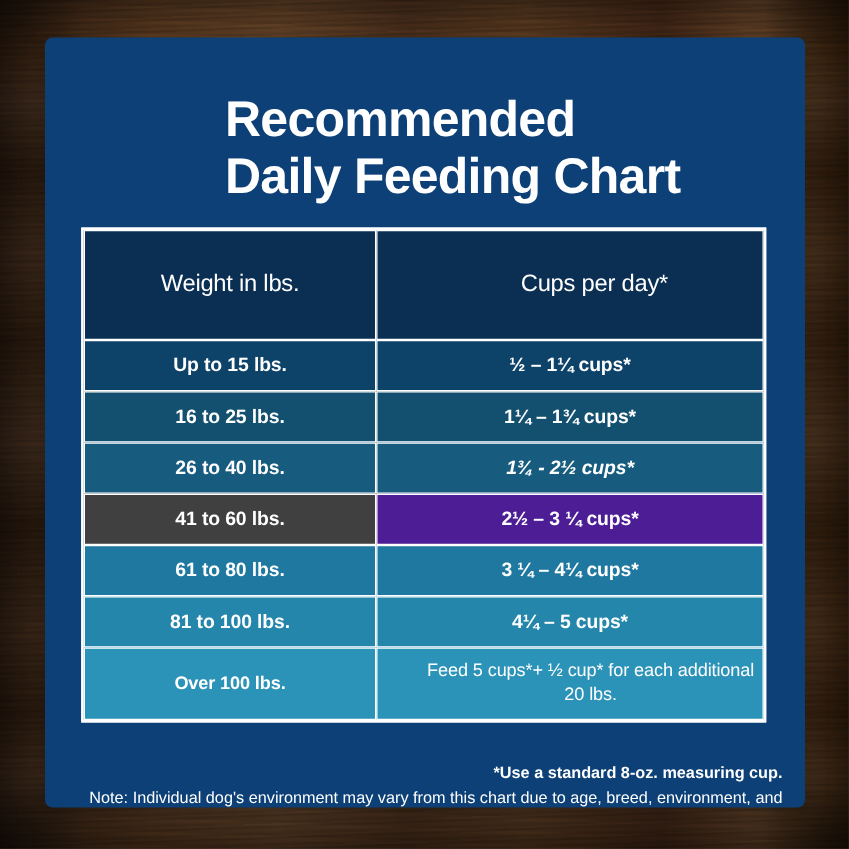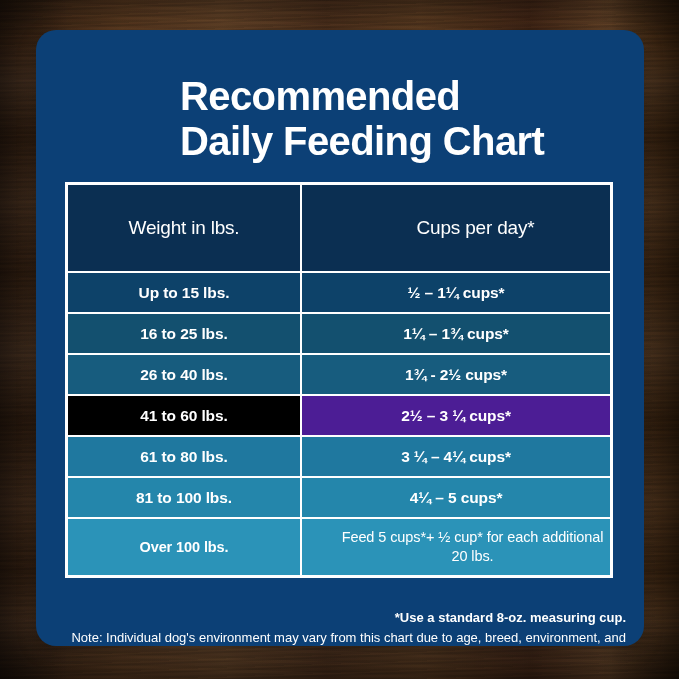--- a/index.html
+++ b/index.html
@@ -36,21 +36,21 @@
       linear-gradient(90deg, rgba(0,0,0,.45) 0%, rgba(0,0,0,0) 10%, rgba(0,0,0,0) 88%, rgba(0,0,0,.45) 100%),
       linear-gradient(180deg, rgba(0,0,0,.20) 0%, rgba(0,0,0,0) 8%, rgba(0,0,0,0) 90%, rgba(0,0,0,.35) 100%);
     pointer-events:none;
   }
 
   
   #card{
     position:absolute;
     left:36px;top:30px;width:608px;height:616px;
     background:#0c4076;
-    border-radius:20px;
+    border-radius:6px;
     box-shadow:0 6px 18px rgba(0,0,0,.35);
     overflow:hidden;
   }
 
   
   #title{
     margin:44px 0 0 0;
     padding:0 40px;
     color:#ffffff;
     font-weight:bold;
@@ -144,24 +144,24 @@
         <tr class="r1">
           <td class="weight" style="background: rgb(13, 66, 105);">Up to 15 lbs.</td>
           <td class="cups" style="background: rgb(13, 66, 105);">½ – 1¼ cups*</td>
         </tr>
         <tr class="r2">
           <td class="weight" style="background: rgb(19, 80, 111);">16 to 25 lbs.</td>
           <td class="cups" style="background: rgb(19, 80, 111); margin-left: 44px;">1¼ – 1¾  cups*</td>
         </tr>
         <tr class="r3">
           <td class="weight" style="background: rgb(23, 92, 126);">26 to 40 lbs.</td>
-          <td class="cups" style="background: rgb(23, 92, 126);">1¾ - 2½ cups*</td>
+          <td class="cups" style="background: rgb(23, 92, 126); font-style: italic;">1¾ - 2½ cups*</td>
         </tr>
         <tr class="r4">
-          <td class="weight" style="background: #000000;">41 to 60 lbs.</td>
+          <td class="weight" style="background: #404040;">41 to 60 lbs.</td>
           <td class="cups" style="background: #4c1d95; margin-top: 37px;">2½ – 3 ¼ cups*</td>
         </tr>
         <tr class="r5">
           <td class="weight" style="background: rgb(31, 120, 159);">61 to 80 lbs.</td>
           <td class="cups" style="background: rgb(31, 120, 159);">3 ¼ – 4¼ cups*</td>
         </tr>
         <tr class="r6">
           <td class="weight" style="background: rgb(36, 134, 171);">81 to 100 lbs.</td>
           <td class="cups" style="background: rgb(36, 134, 171);">4¼ – 5 cups*</td>
         </tr>

